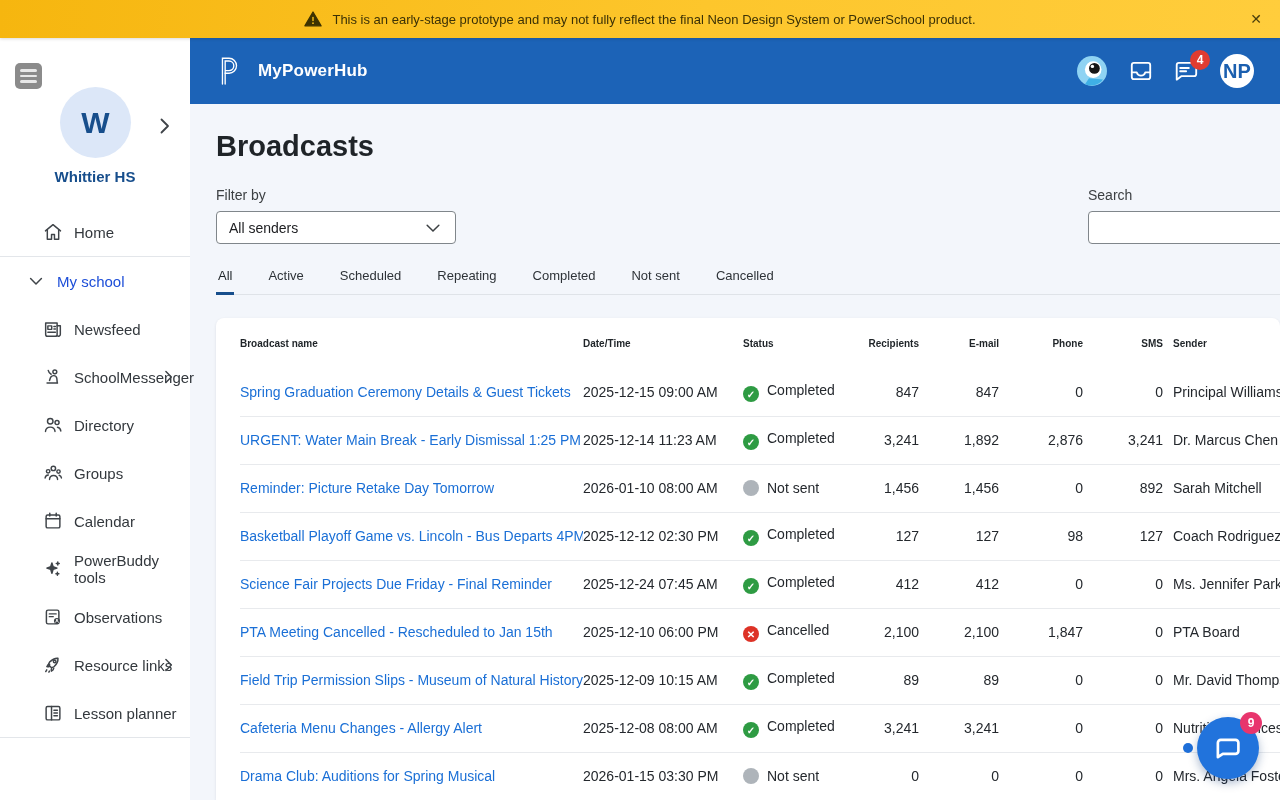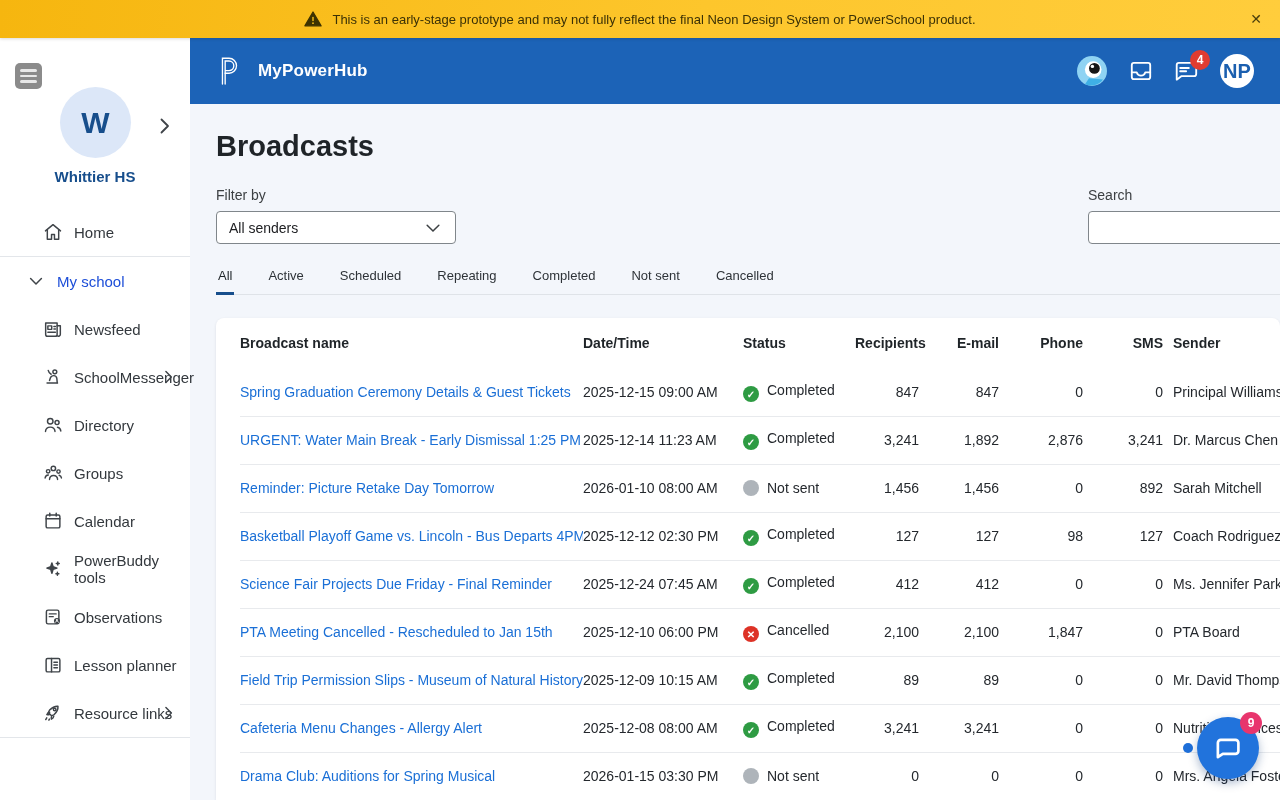--- a/index.html
+++ b/index.html
@@ -99,21 +99,21 @@
   .tab.active { border-bottom-color:var(--accent-blue,#174E8C); color:#1F2428; }
 
   
   .card {
     position:absolute; left:26px; top:214px; width:1064px; height:482px;
     background:#fff; border-radius:8px 8px 0 0; box-shadow:0 1px 3px rgba(16,24,40,.10);
     overflow:hidden;
   }
   table.bcast { border-collapse:collapse; table-layout:fixed; width:1103px; margin-left:24px; }
   .bcast th {
-    height:50px; text-align:left; vertical-align:middle; font-size:14px; font-weight:bold;
+    height:50px; text-align:left; vertical-align:middle; font-size:10px; font-weight:bold;
     color:#1F2428; padding:0 10px 0 0; white-space:nowrap;
   }
   .bcast td {
     height:48px; vertical-align:middle; font-size:14px; color:#24282D;
     padding:0 10px 0 0; white-space:nowrap; overflow:hidden;
     border-bottom:1px solid #E8EAED;
   }
   .bcast th.num, .bcast td.num { text-align:right; }
   .bcast td.c-name a { color:var(--link-blue,#1A6FD6); text-decoration:none; }
   .st-ic {
@@ -265,40 +265,40 @@
               <circle cx="16.3" cy="16.3" r="3.3" fill="#3F4449" stroke="none"></circle>
               <circle cx="16.3" cy="15.3" r="1" fill="#fff" stroke="none"></circle>
               <path d="M14.4 17.8c.4-.9 1.1-1.3 1.9-1.3s1.5.4 1.9 1.3" stroke="#fff" stroke-width="1"></path>
             </svg>
           </span>
           <span class="nav-label">Observations</span>
         </div>
         <div class="nav-item">
           <span class="nav-ic">
             <svg viewBox="0 0 24 24" width="22" height="22" fill="none" stroke="#3F4449" stroke-width="1.6" stroke-linecap="round" stroke-linejoin="round">
-              <rect x="4.5" y="5" width="15" height="14.5" rx="1.6"></rect>
-              <path d="M10.4 5v14.5"></path>
-              <path d="M13 9h3.8M13 12h3.8M13 15h3.8"></path>
-            </svg>
-          </span>
-          <span class="nav-label">Lesson planner</span>
-        </div>
-        <div class="nav-item">
-          <span class="nav-ic">
-            <svg viewBox="0 0 24 24" width="22" height="22" fill="none" stroke="#3F4449" stroke-width="1.6" stroke-linecap="round" stroke-linejoin="round">
               <path d="M13.3 13.7c2.9-2.9 4.4-6 4.1-9.1-3.1-.3-6.2 1.2-9.1 4.1L6.9 11.6l3.5 3.5z"></path>
               <circle cx="13.8" cy="8.2" r="1.4"></circle>
               <path d="M8.4 11.2c-1.3.1-2.4 1-3.1 2.5 1 .3 1.9.3 2.7 0M12.8 15.6c-.1 1.3-1 2.4-2.5 3.1-.3-1-.3-1.9 0-2.7"></path>
               <path d="M5.2 17.2l-1.1 1.9M8.1 18.6l-.6 1.2"></path>
             </svg>
           </span>
           <span class="nav-label">Resource links</span>
           <span class="nav-chev"><svg viewBox="0 0 24 24" width="20" height="20" fill="none" stroke="#3F4449" stroke-width="1.8" stroke-linecap="round" stroke-linejoin="round">
               <path d="M9.5 5.5 16 12l-6.5 6.5"></path>
             </svg></span>
+        </div>
+        <div class="nav-item">
+          <span class="nav-ic">
+            <svg viewBox="0 0 24 24" width="22" height="22" fill="none" stroke="#3F4449" stroke-width="1.6" stroke-linecap="round" stroke-linejoin="round">
+              <rect x="4.5" y="5" width="15" height="14.5" rx="1.6"></rect>
+              <path d="M10.4 5v14.5"></path>
+              <path d="M13 9h3.8M13 12h3.8M13 15h3.8"></path>
+            </svg>
+          </span>
+          <span class="nav-label">Lesson planner</span>
         </div>
       </div>
     <div class="nav-divider"></div>
   </div>
 </div>
 
 <div class="appheader">
   <div class="logo-wrap">
     <span style="display:flex;">
       <svg viewBox="0 0 24 28" width="25" height="30" fill="none" stroke="#fff" stroke-width="1.3" stroke-linecap="round">

